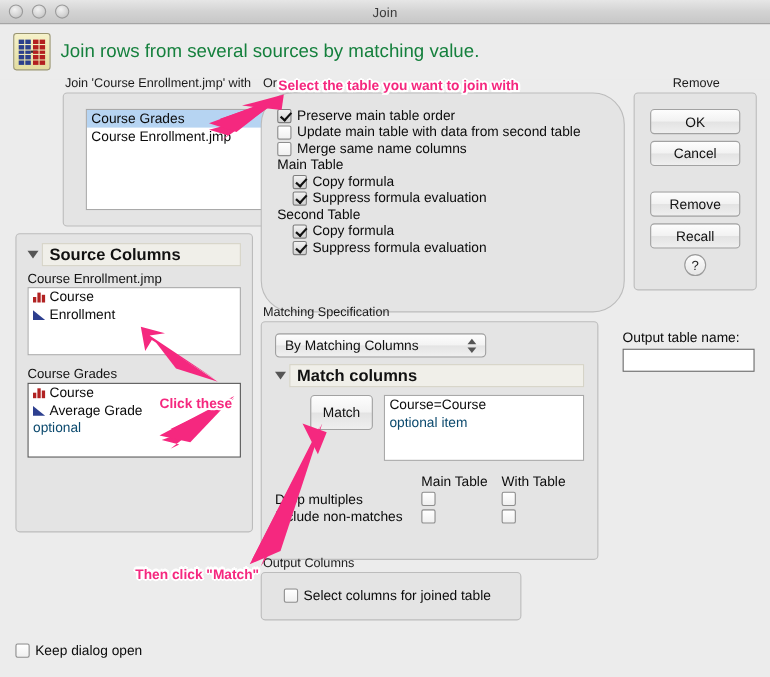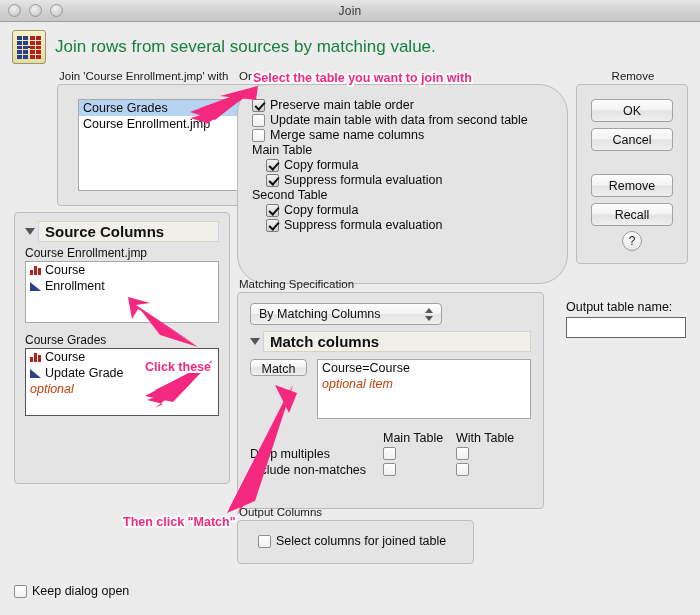--- a/index.html
+++ b/index.html
@@ -72,21 +72,21 @@
   .listbox{
     background:#fff; border:1px solid #a9a9a9;
     overflow:hidden;
   }
   .listbox.dark{ border:1px solid #555; }
   .li{
     font-size:12.5px; color:#0b0b0b; padding:1px 4px;
     white-space:nowrap; display:flex; align-items:center; gap:3px;
   }
   .li.sel{ background:#b6d4f2; }
-  .li.optional{ color:#c2410c; font-style:italic; }
+  .li.optional{ color:#0c4a6e; }
 
   
   .ic{ width:12px;height:12px;flex:none;position:relative;display:inline-block; }
   .ic-bars i{ position:absolute; bottom:1px; background:#b12222; width:3px; }
   .ic-bars i:nth-child(1){ left:0px;  height:5px; }
   .ic-bars i:nth-child(2){ left:4px;  height:9px; }
   .ic-bars i:nth-child(3){ left:8px;  height:7px; }
   .ic-tri{ }
   .ic-tri::after{
     content:""; position:absolute; left:0; bottom:1px;
@@ -257,21 +257,21 @@
       <div class="li">
         <span class="ic ic-bars">
             <i></i>
             <i></i>
             <i></i>
           </span>
         <span>Course</span>
       </div>
       <div class="li">
         <span class="ic ic-tri"></span>
-        <span>Update Grade</span>
+        <span>Average Grade</span>
       </div>
       <div class="li optional">optional</div>
     </div>
   </div>
 </div>
 
 <div class="grp" style="left:237px; top:70px; width:331px;">
   <div class="grp-label">Or</div>
   <div class="grp-body" style="height:200px; padding:12px 14px;border-radius:29px;">
     <div class="cbrow">
@@ -319,21 +319,21 @@
           <div class="dn"></div>
       </span>
     </div>
 
     <div class="disc" style="margin-top:6px;">
       <div class="tri"></div>
       <div class="disc-title">Match columns</div>
     </div>
 
     <div style="display:flex; gap:10px; margin-top:7px;">
-      <button class="btn" style="width:57px;height:17px;flex:none;">Match</button>
+      <button class="btn" style="width:57px;height:32px;flex:none;margin-left:32px;">Match</button>
       <div class="listbox" style="flex:1; height:60px;">
         <div class="li">
           <span>Course=Course</span>
         </div>
         <div class="li optional">optional item</div>
       </div>
     </div>
 
     <div style="margin-top:12px; font-size:12.5px; color:#0b0b0b;">
       <div style="display:flex;">

